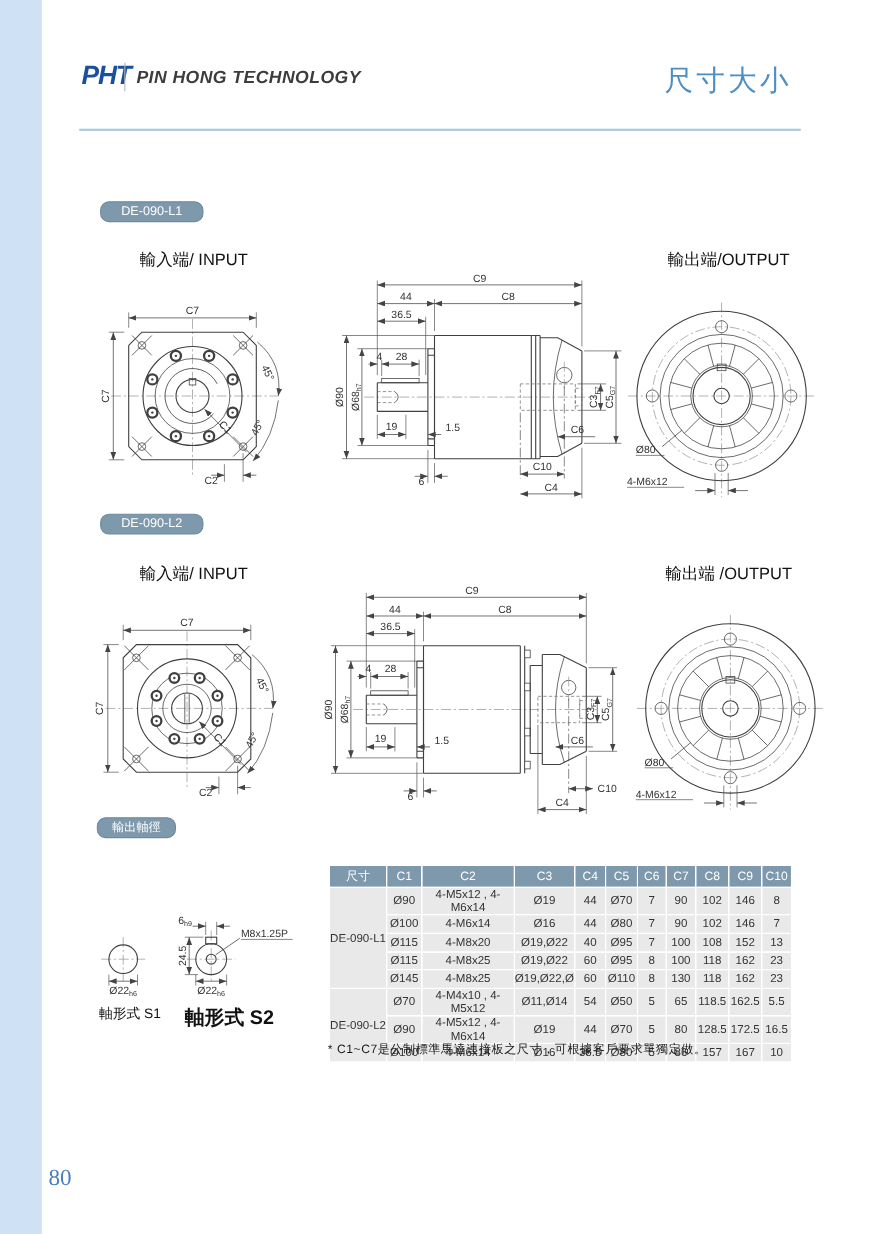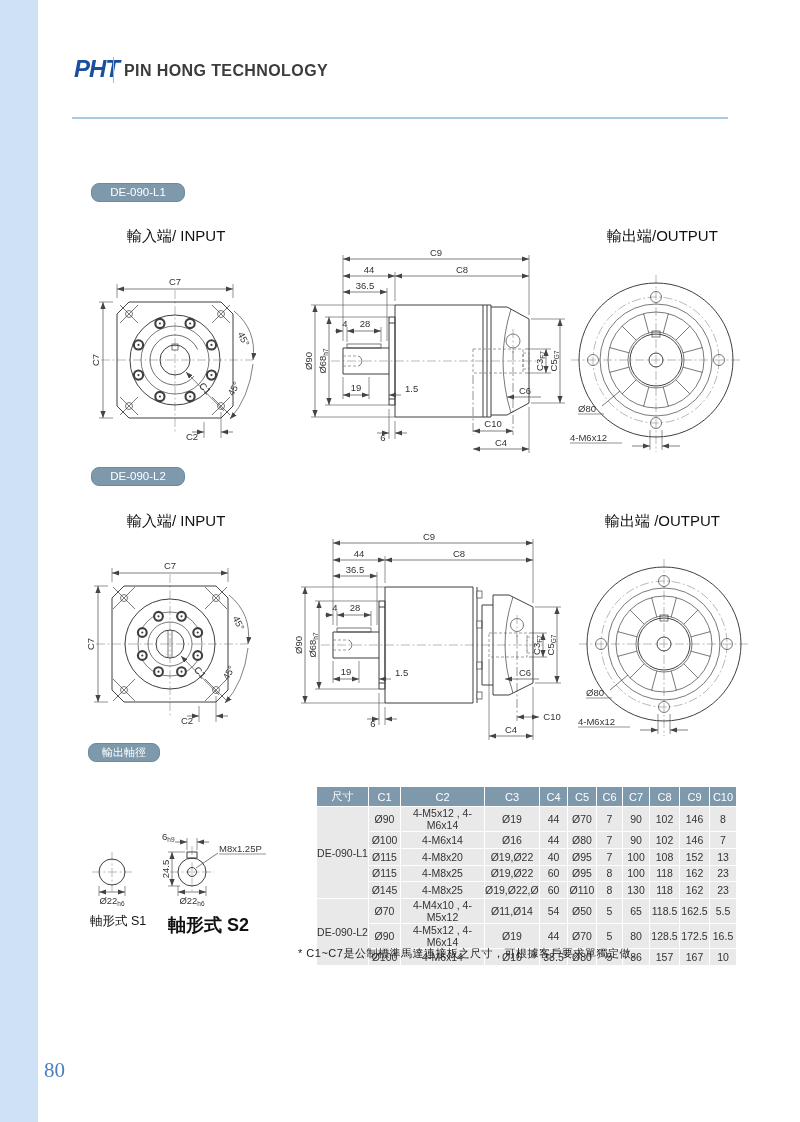--- a/index.html
+++ b/index.html
@@ -4,21 +4,21 @@
 <style>
   html,body{margin:0;padding:0;background:#fff;}
   .page{position:relative;width:800px;height:1122px;background:#fff;overflow:hidden;
         font-family:"Liberation Sans",sans-serif;color:#333;}
   .abs{position:absolute;}
   .band{left:0;top:0;width:38px;height:1122px;background:var(--left_band,#cfe1f4);}
   
   .logo{left:74px;top:55px;font-size:24px;font-weight:bold;font-style:italic;
         color:var(--accent_blue,#1a4f9e);letter-spacing:-1px;}
   .logo-div{left:113px;top:57px;width:1px;height:26px;background:#b5b5b5;}
-  .brand{left:124px;top:62px;font-size:16px;font-weight:bold;color:#3c3c3c;letter-spacing:.4px;}
+  .brand{left:124px;top:62px;font-size:16px;font-weight:bold;color:#3c3c3c;letter-spacing:.4px;font-style:italic;}
   .ptitle{left:604px;top:56px;font-size:26px;color:var(--title_blue,#4d8fc4);letter-spacing:3px;}
   .hr{left:72px;top:117px;width:656px;height:2px;background:var(--rule_blue,#a9cbe0);}
   
   .badge{background:var(--badge_bg,#7e98ac);color:#fff;border-radius:8px;
          font-size:11.5px;text-align:center;line-height:17px;border:1px solid #6d8ba0;}
   .b1{left:91px;top:183px;width:92px;height:17px;}
   .b2{left:91px;top:467px;width:92px;height:17px;}
   .b3{left:88px;top:743px;width:70px;height:17px;font-size:11px;}
   .slabel{font-size:15px;color:#111;}
   
@@ -52,20 +52,21 @@
     </marker>
   </defs>
 </svg>
 
 <div class="page">
   <div class="abs band"></div>
 
   <div class="abs logo">PHT</div>
   <div class="abs logo-div"></div>
   <div class="abs brand">PIN HONG TECHNOLOGY</div>
+  <div class="abs ptitle">尺寸大小</div>
   <div class="abs hr"></div>
 
   <div class="abs badge b1">DE-090-L1</div>
   <div class="abs slabel" style="left:127px;top:227px">輸入端/ INPUT</div>
   <div class="abs slabel" style="left:607px;top:227px">輸出端/OUTPUT</div>
 
   <svg class="abs" style="left:87px;top:260px" width="215" height="205" viewBox="0 0 215 205">
     <path class="cl" d="M14,100 H166 M88,30 V172"></path>
     <path class="ln" d="M42,42 L134,42 L146,54 L146,146 L134,158 L42,158 L30,146 L30,54 Z"></path>
     <circle class="ln" cx="88" cy="100" r="45"></circle>
@@ -386,21 +387,21 @@
     <line class="dl" x1="92" y1="24" x2="92" y2="58" marker-start="url(#ar)" marker-end="url(#ar)"></line>
     <text class="d dm" x="89" y="41" font-size="8.5" transform="rotate(-90 89 41)">24.5</text>
     <path class="xl" d="M98,58 V68 M126,58 V68"></path>
     <line class="dl" x1="98" y1="64" x2="126" y2="64" marker-start="url(#ar)" marker-end="url(#ar)"></line>
     <text class="d dm" x="112" y="76" font-size="8.5"><tspan>Ø22</tspan><tspan class="sub" dy="1.5">h6</tspan></text>
   </svg>
 
   <div class="abs" style="left:90px;top:913px;font-size:12.5px;font-weight:400;color:#111">軸形式 S1</div>
   <div class="abs" style="left:168px;top:913px;font-size:18px;font-weight:600;color:#111">軸形式 S2</div>
 
-  <table class="dim abs" style="left:316px;top:786px;width:420px">
+  <table class="dim abs" style="left:299px;top:786px;width:420px">
     <colgroup>
       <col style="width:52px">
         <col style="width:32px">
         <col style="width:84px">
         <col style="width:55px">
       <col style="width:28px">
         <col style="width:29px">
         <col style="width:26px">
         <col style="width:27px">
       <col style="width:30px">

